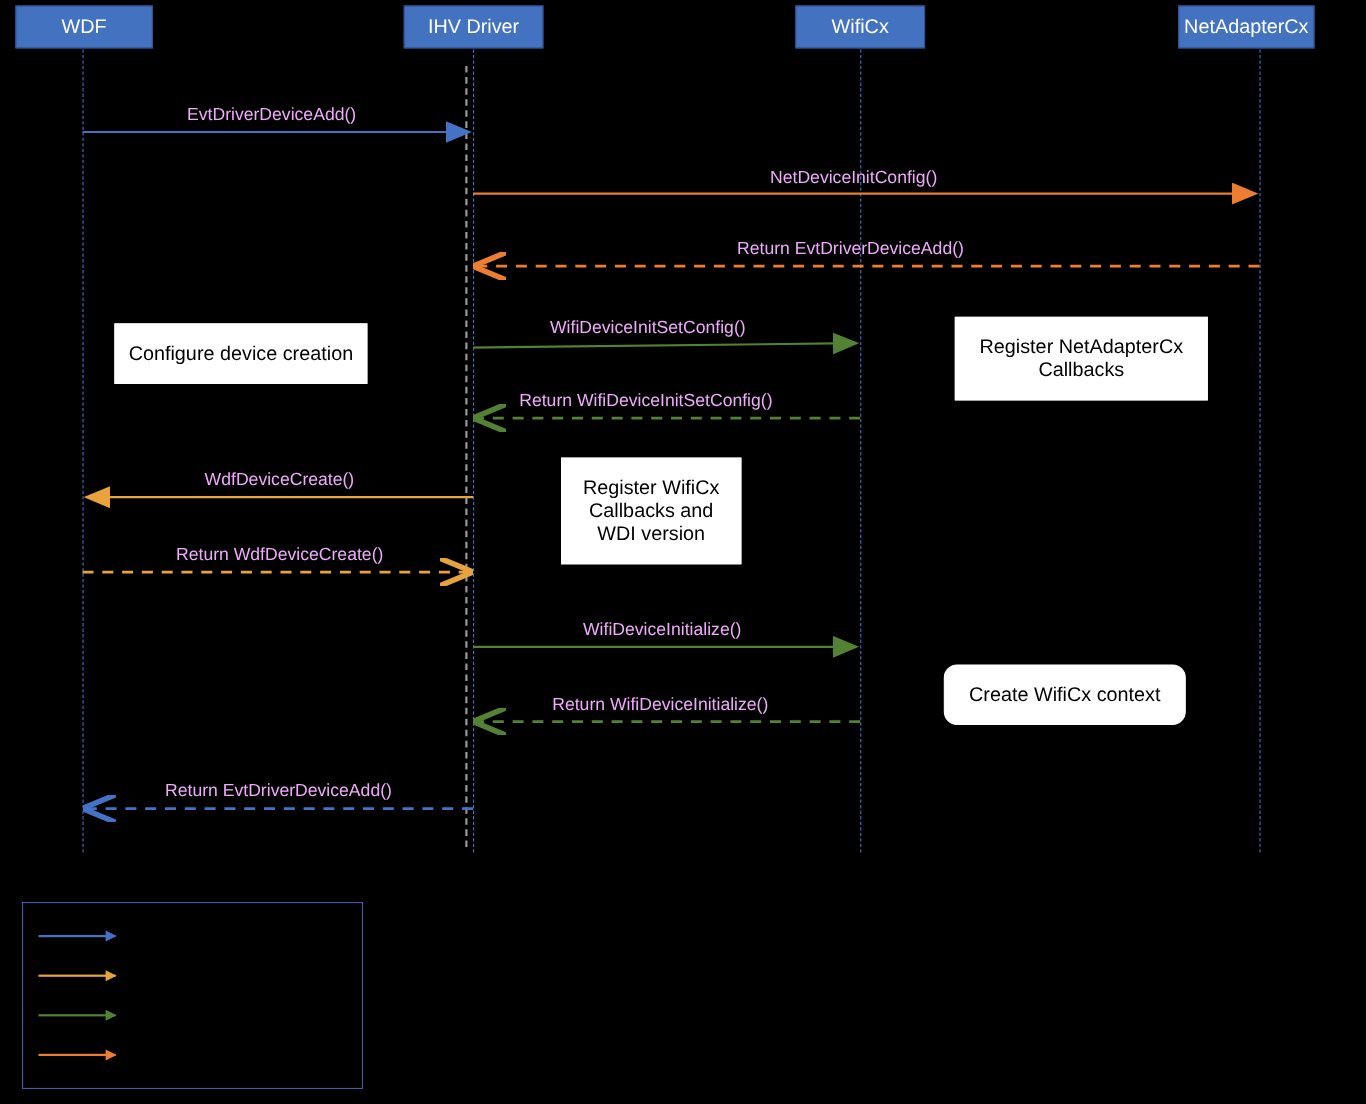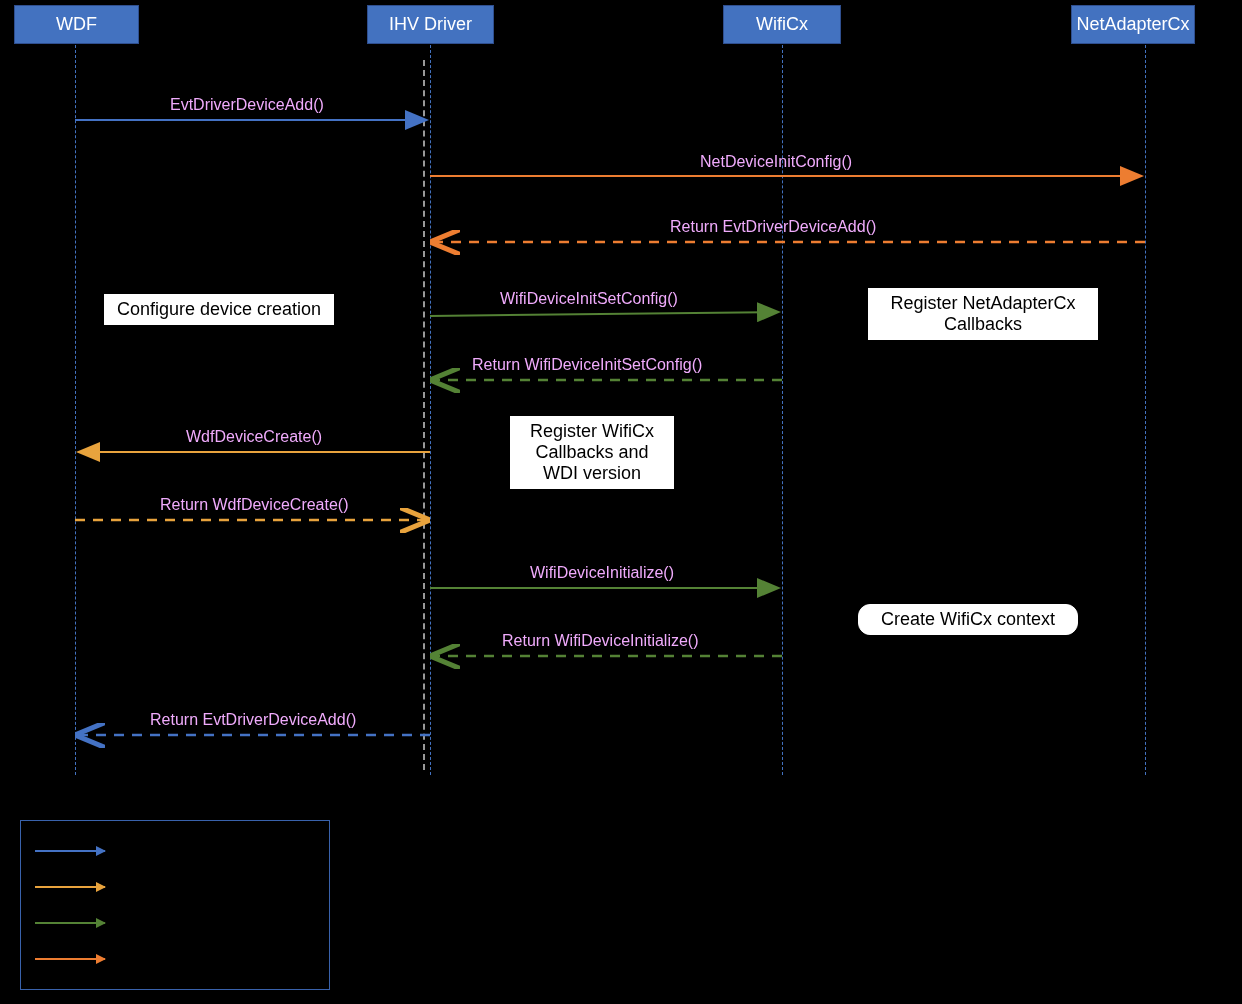--- a/index.html
+++ b/index.html
@@ -32,21 +32,21 @@
       text-align: left;
       white-space: nowrap;
     }
     .note-box {
       position: absolute;
       background: #fff;
       border: 1px solid #fff;
       color: #000;
       font-size: 18px;
       text-align: center;
-      padding: 4px 10px;
+      padding: 16px 10px;
     }
     .legend-box {
       position: absolute;
       border: 1px solid #3962AB;
       left: 20px;
       top: 820px;
       width: 310px;
       height: 170px;
       padding: 12px 8px;
     }

